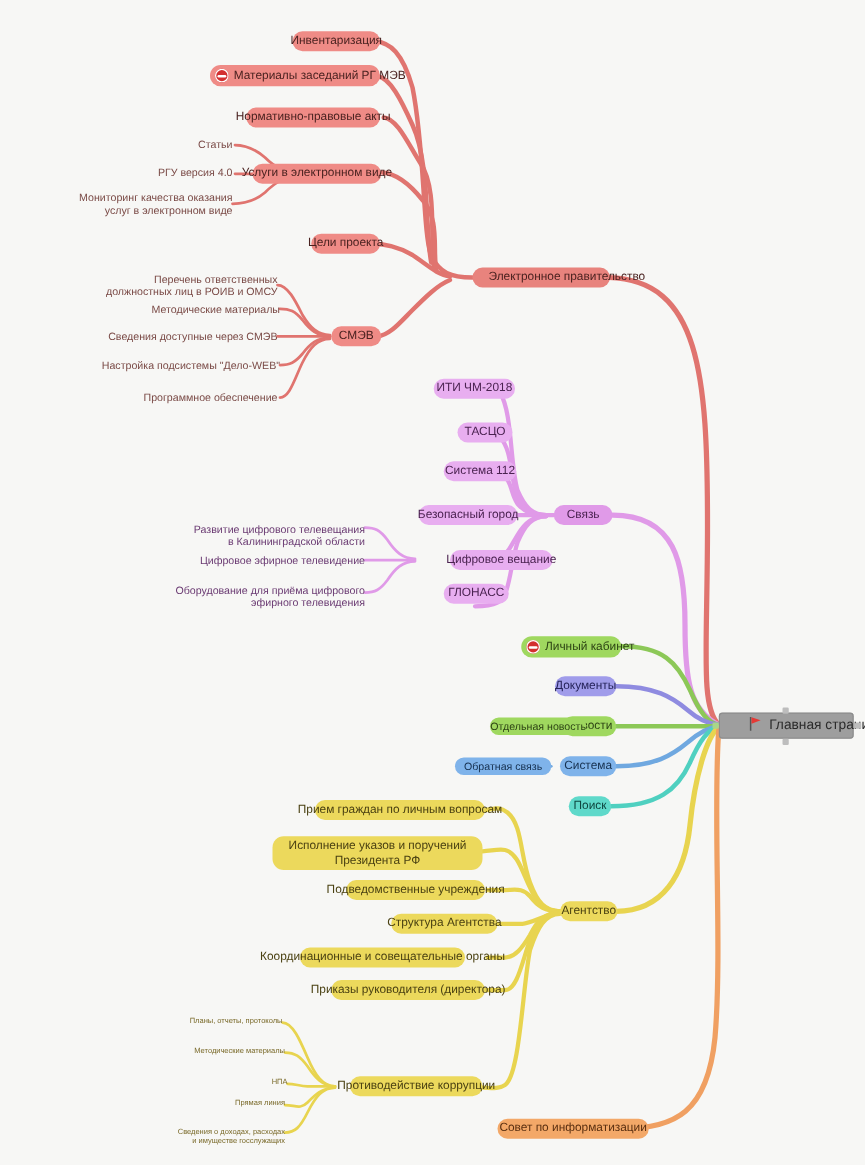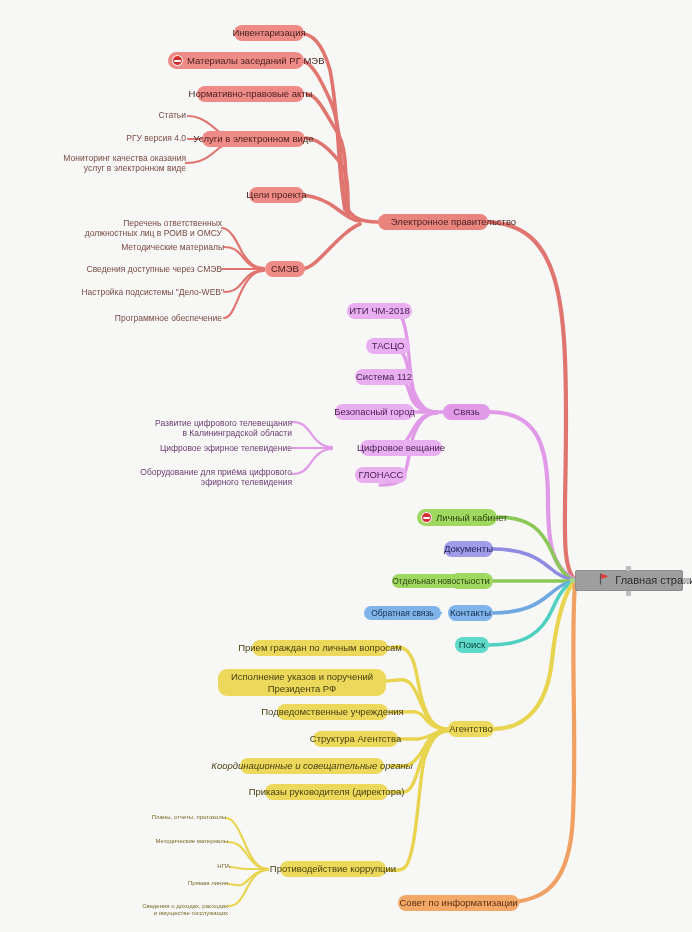--- a/index.html
+++ b/index.html
@@ -228,21 +228,21 @@
   </div>
 
   <div class="node pill l1" style="left:450px;top:573px;width:43px;height:16px;background:#9fd85f;color:#2d4414;">
     <span>Новости</span>
   </div>
   <div class="node pill l2" style="left:364px;top:574px;width:77px;height:14px;background:#9fd85f;color:#2d4414;border-radius:8px;margin-left:28px;">
     <span>Отдельная новость</span>
   </div>
 
   <div class="node pill l1" style="left:448px;top:605px;width:45px;height:16px;background:#7fb3ea;color:#16304f;">
-    <span>Контакты</span>
+    <span>Система</span>
   </div>
   <div class="node pill l2" style="left:364px;top:606px;width:77px;height:14px;background:#7fb3ea;color:#16304f;border-radius:8px;">
     <span>Обратная связь</span>
   </div>
 
   <div class="node pill l1" style="left:455px;top:637px;width:34px;height:16px;background:#5fd9ca;color:#0f4640;">
     <span>Поиск</span>
   </div>
 
   <div class="node pill l1" style="left:448px;top:721px;width:46px;height:16px;background:#ecd95c;color:#4a4112;">
@@ -255,21 +255,21 @@
   <div class="node pill l1" style="left:218px;top:669px;width:168px;height:27px;background:#ecd95c;color:#4a4112;">
     <span>Исполнение указов и поручений
 Президента РФ</span>
   </div>
   <div class="node pill l1" style="left:277px;top:704px;width:111px;height:16px;background:#ecd95c;color:#4a4112;">
     <span>Подведомственные учреждения</span>
   </div>
   <div class="node pill l1" style="left:313px;top:731px;width:85px;height:16px;background:#ecd95c;color:#4a4112;">
     <span>Структура Агентства</span>
   </div>
-  <div class="node pill l1" style="left:240px;top:758px;width:144px;height:16px;background:#ecd95c;color:#4a4112;font-style:italic;">
+  <div class="node pill l1" style="left:240px;top:758px;width:132px;height:16px;background:#ecd95c;color:#4a4112;">
     <span>Координационные и совещательные органы</span>
   </div>
   <div class="node pill l1" style="left:265px;top:784px;width:123px;height:16px;background:#ecd95c;color:#4a4112;">
     <span>Приказы руководителя (директора)</span>
   </div>
   <div class="node pill l1" style="left:280px;top:861px;width:106px;height:16px;background:#ecd95c;color:#4a4112;">
     <span>Противодействие коррупции</span>
   </div>
 
   <div class="node leaf t6" style="left:130px;top:812px;width:96px;height:11px;justify-content:flex-end;color:#7a6a2a;">

